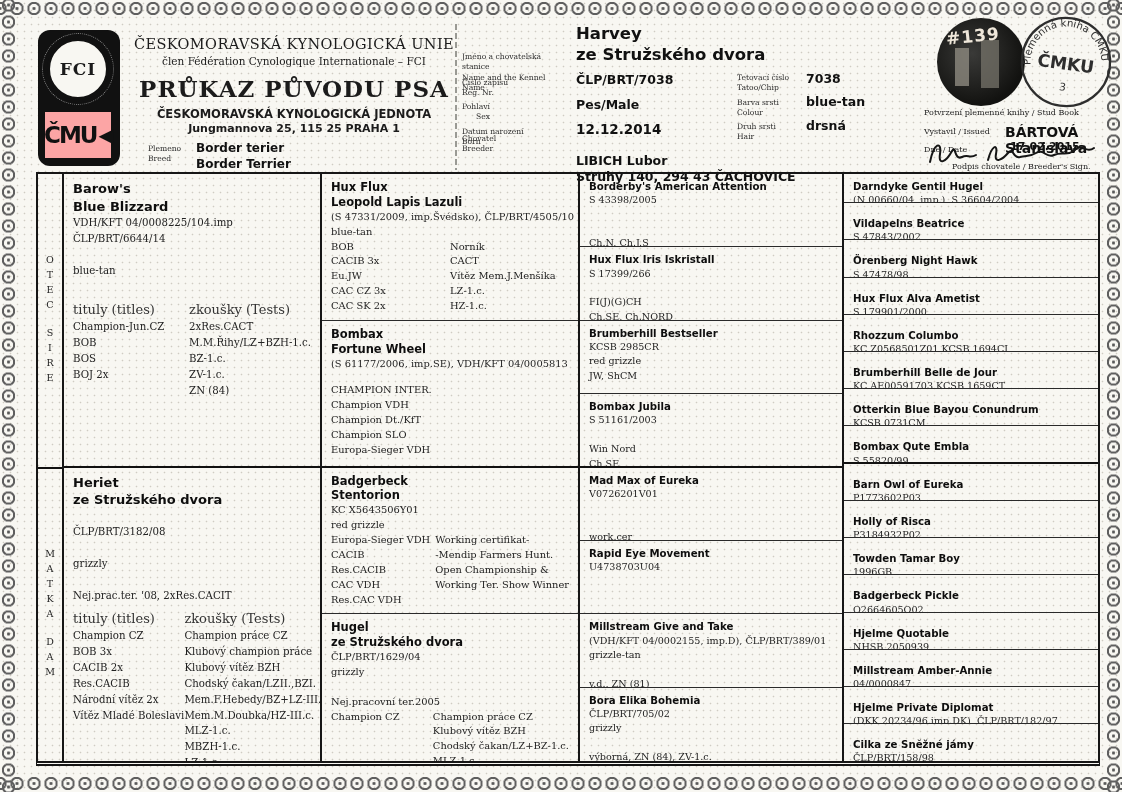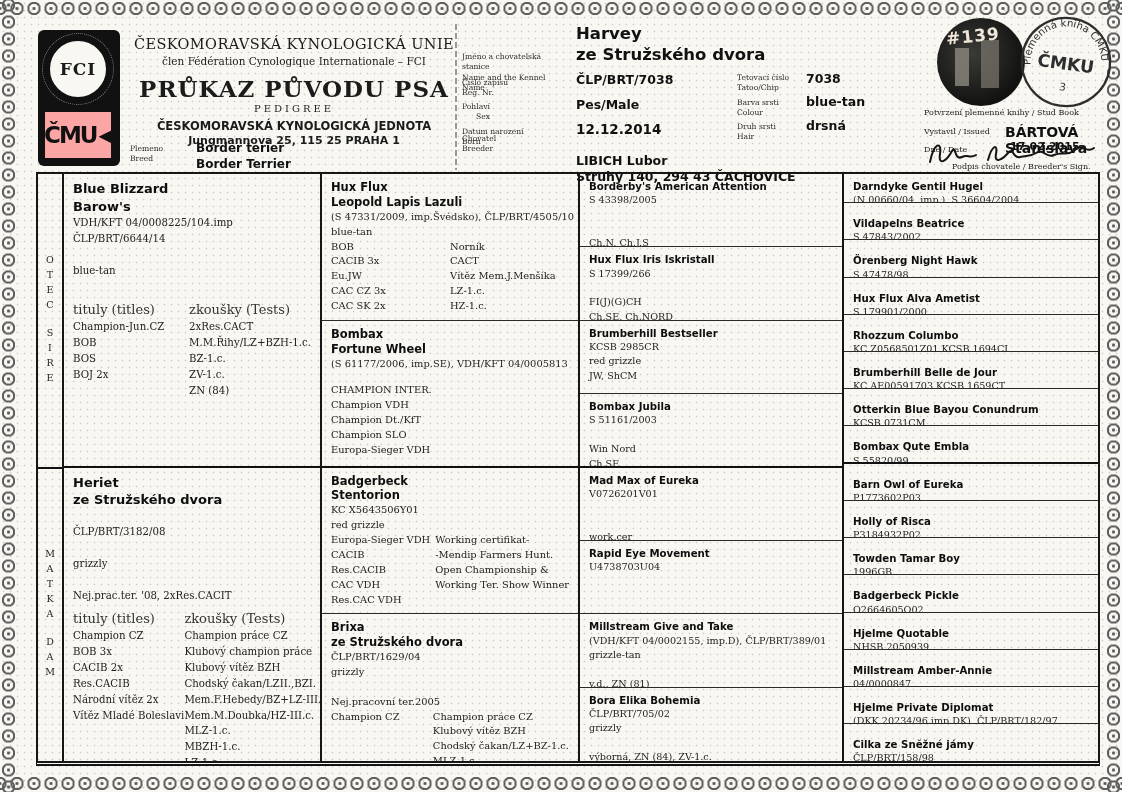--- a/index.html
+++ b/index.html
@@ -15,21 +15,21 @@
   .bs-top{left:0;right:0;top:0;height:17px;}
   .bs-bottom{left:0;right:0;bottom:0;height:17px;}
   .bs-left{top:0;bottom:0;left:0;width:17px;}
   .bs-right{top:0;bottom:0;right:0;width:17px;}
 
   .abs{position:absolute;}
   .lbl{font-family:"DejaVu Serif", serif;font-size:7.6px;line-height:1.35;color:#2c2c2c;}
   .val{font-family:"DejaVu Sans", sans-serif;font-weight:bold;color:#111;}
 
   
-  .fci{left:38px;top:30px;width:82px;height:136px;background:#111;border-radius:6px;}
+  .fci{left:38px;top:30px;width:82px;height:136px;background:#111;border-radius:12px;}
   .fci-circle{position:absolute;left:9px;top:8px;width:62px;height:62px;background:#f8f7f2;
      border:3px solid #111;border-radius:50%;box-sizing:border-box;
      display:flex;align-items:center;justify-content:center;
      font-family:"DejaVu Serif",serif;font-weight:bold;font-size:17px;letter-spacing:1px;}
   .fci-ring{position:absolute;left:4px;top:3px;width:72px;height:72px;border:1.5px dotted #888;
      border-radius:50%;box-sizing:border-box;}
   .cmu{position:absolute;left:7px;top:82px;width:66px;height:46px;background:#fca5a5;
      display:flex;align-items:center;justify-content:center;font-family:"DejaVu Sans",sans-serif;
      font-weight:bold;font-size:23px;letter-spacing:-2px;color:#111;}
   .cmu span.arrow{font-size:20px;margin-left:2px;}
@@ -107,26 +107,25 @@
     <div class="cmu">
         <span>ČMU</span>
         <span class="arrow">◀</span>
       </div>
   </div>
 
   <div class="abs hdr-center">
     <div class="h-org">ČESKOMORAVSKÁ KYNOLOGICKÁ UNIE</div>
     <div class="h-mem">člen Fédération Cynologique Internationale – FCI</div>
     <div class="h-title">PRŮKAZ PŮVODU PSA</div>
-    <div class="h-sub">PEDIGREE</div>
     <div class="h-org2">ČESKOMORAVSKÁ KYNOLOGICKÁ JEDNOTA</div>
     <div class="h-addr">Jungmannova 25, 115 25 PRAHA 1</div>
   </div>
 
-  <div class="abs lbl" style="left:130px;top:144px;">
+  <div class="abs lbl" style="left:148px;top:144px;">
     <div>Plemeno</div>
     <div>Breed</div>
   </div>
   <div class="abs val" style="left:196px;top:141px;font-size:12px;line-height:1.3;">
     <div>Border terier</div>
     <div>Border Terrier</div>
   </div>
 
   <div class="abs torn"></div>
 
@@ -210,22 +209,22 @@
       </div>
       <div class="ghalf">
         <div class="vword">MATKA</div>
         <div class="vword">DAM</div>
       </div>
     </div>
 
     <div class="pcol c1">
       <div class="cell bb2">
         <div class="nm">
+            <div class="li">Barow's</div>
             <div class="li">Blue Blizzard</div>
-            <div class="li">Barow's</div>
           </div>
         <div class="lines">
             <div class="li">VDH/KFT 04/0008225/104.imp</div>
             <div class="li">ČLP/BRT/6644/14</div>
             <div class="li">&nbsp;</div>
             <div class="li">blue-tan</div>
           </div>
         <div class="tt">
           <div>
             <div class="lh">tituly (titles)</div>
@@ -357,21 +356,21 @@
           <div class="lines">
               <div class="li">Working certifikat-</div>
               <div class="li">-Mendip Farmers Hunt.</div>
               <div class="li">Open Championship &amp;</div>
               <div class="li">Working Ter. Show Winner</div>
             </div>
         </div>
       </div>
       <div class="cell">
         <div class="nm">
-            <div class="li">Brixa</div>
+            <div class="li">Hugel</div>
             <div class="li">ze Stružského dvora</div>
           </div>
         <div class="lines">
             <div class="li">ČLP/BRT/1629/04</div>
             <div class="li">grizzly</div>
             <div class="li">&nbsp;</div>
             <div class="li">Nej.pracovní ter.2005</div>
           </div>
         <div class="tt2">
           <div class="lines">

